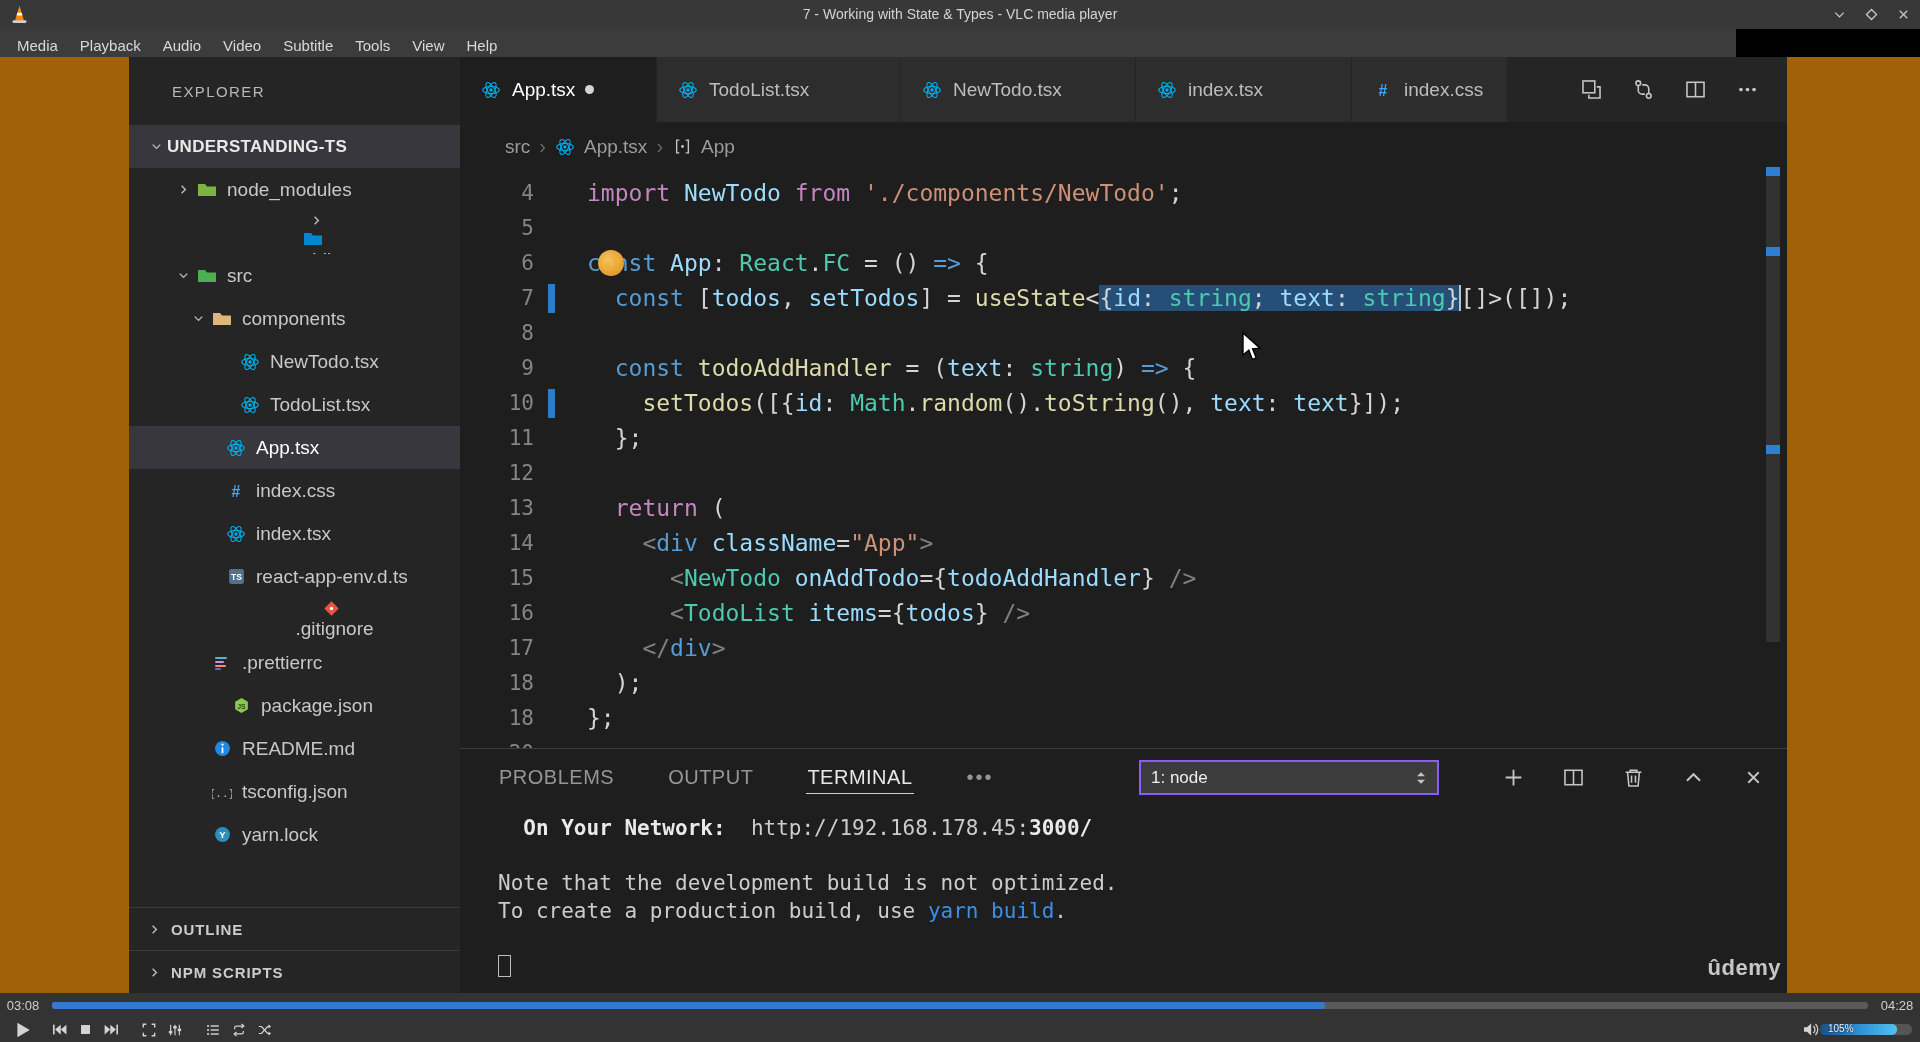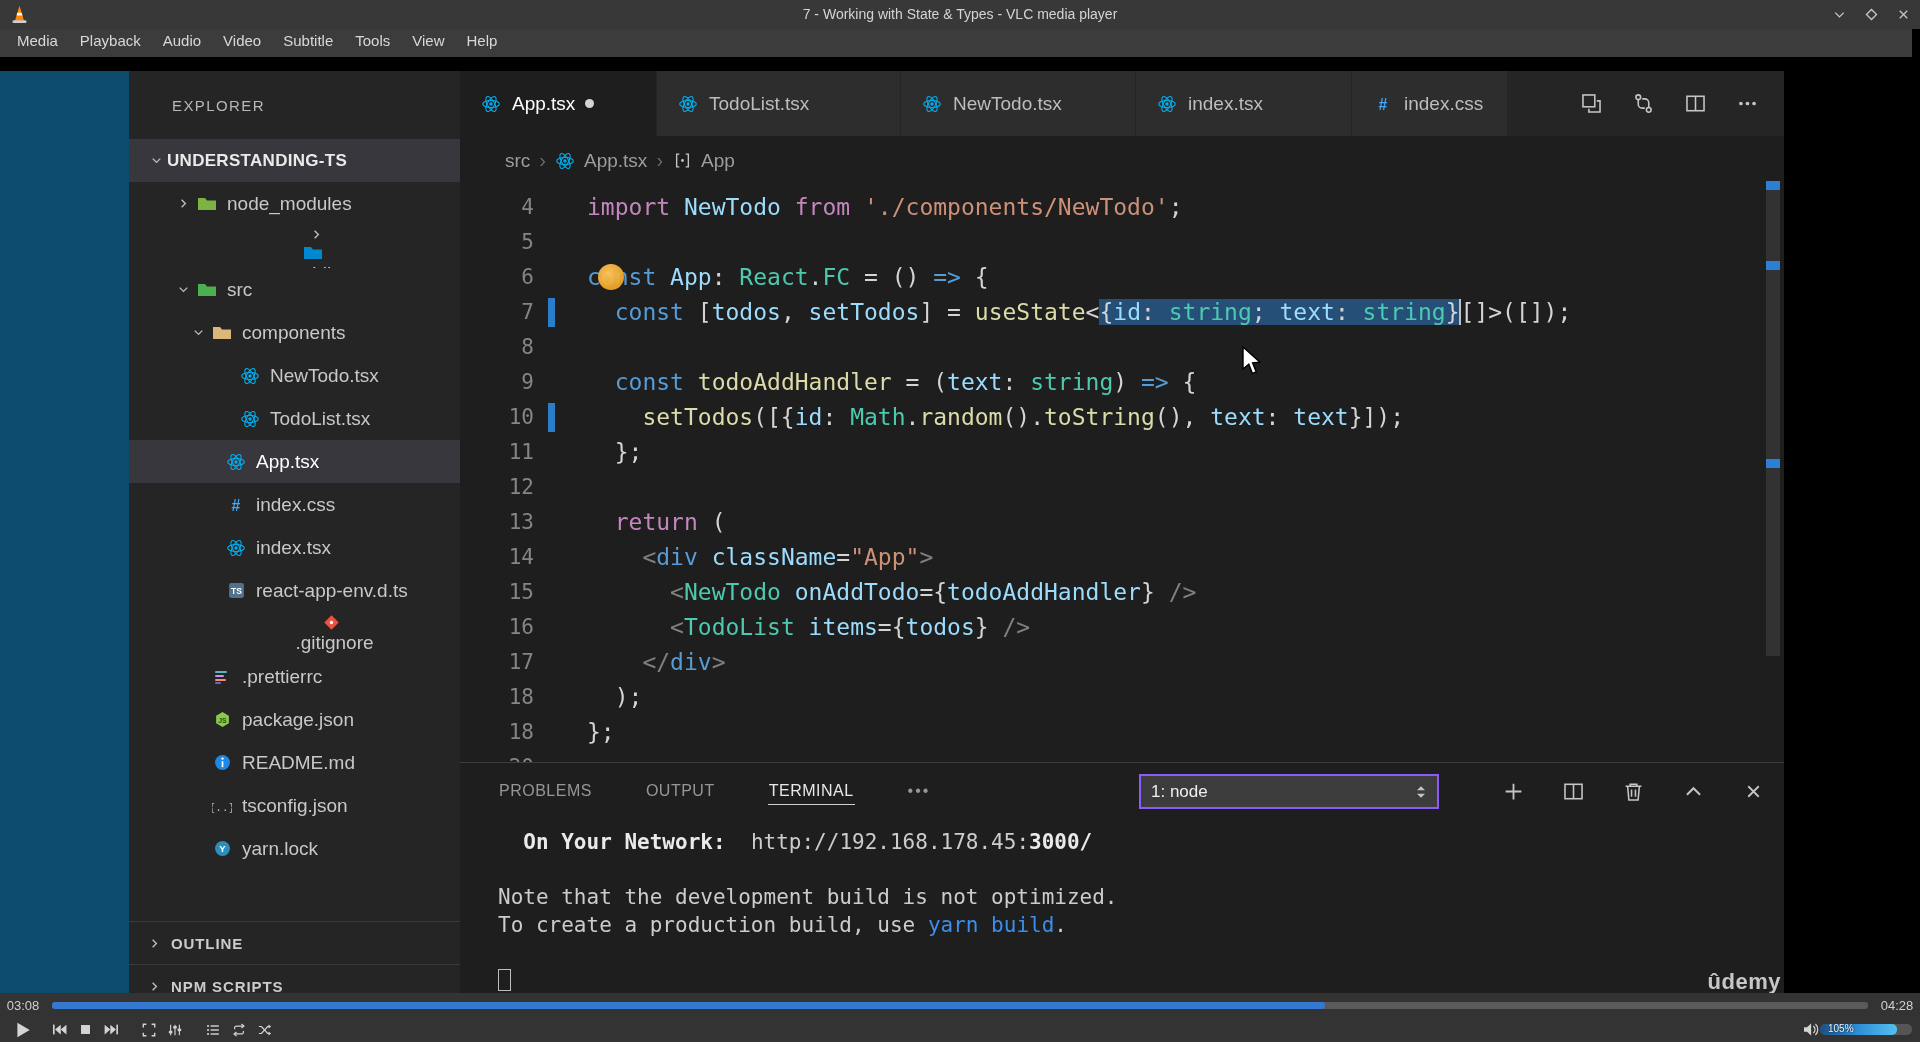--- a/index.html
+++ b/index.html
@@ -5,25 +5,25 @@
 *{margin:0;padding:0;box-sizing:border-box}
 html,body{width:1920px;height:1042px;overflow:hidden;background:#000;font-family:"Liberation Sans",sans-serif;-webkit-font-smoothing:antialiased}
 body{position:relative}
 
 
 .titlebar{position:absolute;left:0;top:0;width:1920px;height:29px;background:#383838}
 .titlebar .title{position:absolute;left:0;right:0;top:0;height:29px;line-height:29px;text-align:center;color:#d4d4d4;font-size:14px}
 .app-icon{position:absolute;left:9px;top:4px;width:21px;height:21px}
 .win-controls{position:absolute;right:8px;top:0;height:29px;display:flex;align-items:center;gap:14px;z-index:5}
 .win-btn{width:18px;height:18px;display:flex;align-items:center;justify-content:center}
-.menubar{position:absolute;left:0;top:29px;width:1912px;height:28px;background:#3c3c3c;display:flex;align-items:flex-start;padding-left:6px}
+.menubar{position:absolute;left:0;top:29px;width:1736px;height:28px;background:#3c3c3c;display:flex;align-items:flex-end;padding-left:6px}
 .menu-item{color:#d8d8d8;font-size:15px;padding:3px 11px;white-space:nowrap}
 
 
-.video{position:absolute;left:0;top:71px;width:1784px;height:936px;background:#0c4a6e;overflow:hidden}
+.video{position:absolute;left:0;top:57px;width:1920px;height:936px;background:#a16207;overflow:hidden}
 .vscode{position:absolute;left:129px;top:0;width:1658px;height:936px;background:#1e1e1e}
 
 
 .sidebar{position:absolute;left:0;top:0;width:331px;height:936px;background:#252526;overflow:hidden}
 .explorer-header{position:absolute;left:43px;top:26px;color:#b8b8b8;font-size:15px;letter-spacing:1.4px}
 .tree{position:absolute;left:0;top:68px;width:331px}
 .tree-row{height:43px;display:flex;align-items:center;color:#c8c8c8;font-size:19px;white-space:nowrap;cursor:default}
 .tree-row.root{background:#37373d;color:#eaeaea;font-weight:bold;font-size:17px;letter-spacing:.3px;padding-left:16px}
 .tree-row.selected{background:#37373d;color:#fff}
 .chev{width:22px;height:18px;display:inline-flex;align-items:center;justify-content:center;flex:0 0 auto}
@@ -60,21 +60,21 @@
 .mouse-cursor{position:absolute;left:781px;top:275px;z-index:20;pointer-events:none}
 
 
 .scrollbar{position:absolute;left:1303px;top:65px;width:20px;height:626px}
 .sb-thumb{position:absolute;left:3px;top:50px;width:14px;height:470px;background:rgba(121,121,121,.22)}
 .sb-mark{position:absolute;left:3px;width:14px;height:9px;background:#2b7fd4}
 
 
 .panel{position:absolute;left:0;top:691px;width:1327px;height:245px;background:#1e1e1e;border-top:1px solid #3c3c3c}
 .panel-header{position:absolute;left:0;top:0;width:100%;height:57px;display:flex;align-items:center;padding-left:38px;gap:52px}
-.panel-tab{font-size:16px;letter-spacing:.5px;color:#969696;border-bottom:1px solid transparent;padding:4px 1px}
+.panel-tab{font-size:20px;letter-spacing:.5px;color:#969696;border-bottom:1px solid transparent;padding:4px 1px}
 .panel-tab.active{color:#e7e7e7;border-bottom-color:#cfcfcf}
 .panel-tab.more{letter-spacing:2px}
 .terminal-select{position:absolute;left:679px;top:11px;width:300px;height:35px;background:#3c3c3c;border:2px solid #8b5cf6;color:#efefef;font-size:17px;display:flex;align-items:center;padding:0 10px}
 .ts-arrows{margin-left:auto;display:flex;align-items:center}
 .panel-actions{position:absolute;right:22px;top:0;height:57px;display:flex;align-items:center;gap:36px}
 .terminal{position:absolute;left:38px;top:66px;width:1250px;font-family:"DejaVu Sans Mono","Liberation Mono",monospace;font-size:21px;line-height:27.5px;color:#cccccc}
 .tline{height:27.5px;white-space:pre}
 .tl-b{font-weight:bold;color:#eaeaea}
 .tl-cmd{color:#3b8eea}
 .term-cursor{display:inline-block;width:13px;height:22px;border:1.5px solid #bdbdbd;vertical-align:-4px}
@@ -284,21 +284,21 @@
                 <g stroke-width="2" stroke-linecap="round">
                   <line x1="2" y1="3" x2="12" y2="3" stroke="#56b6c2"></line>
                   <line x1="2" y1="7" x2="9" y2="7" stroke="#c792ea"></line>
                   <line x1="2" y1="11" x2="11" y2="11" stroke="#f78c6c"></line>
                   <line x1="2" y1="14" x2="6" y2="14" stroke="#5c6bc0"></line>
                 </g>
               </svg>
             </span>
             <span class="tlabel">.prettierrc</span>
           </div>
-          <div class="tree-row" style="padding-left: 80px;">
+          <div class="tree-row" style="padding-left: 80px; margin-left: 19px;">
             <span class="ticon">
               <svg viewBox="0 0 16 16" width="17" height="17">
                 <path d="M8 1 l6 3.5 v7 L8 15 2 11.5 v-7 Z" fill="#8cc84b"></path>
                 <text x="8" y="11" text-anchor="middle" font-size="6.5" font-weight="bold" fill="#2d4a12" font-family="Liberation Sans,sans-serif">JS</text>
               </svg>
             </span>
             <span class="tlabel">package.json</span>
           </div>
           <div class="tree-row" style="padding-left: 80px;">
             <span class="ticon">

